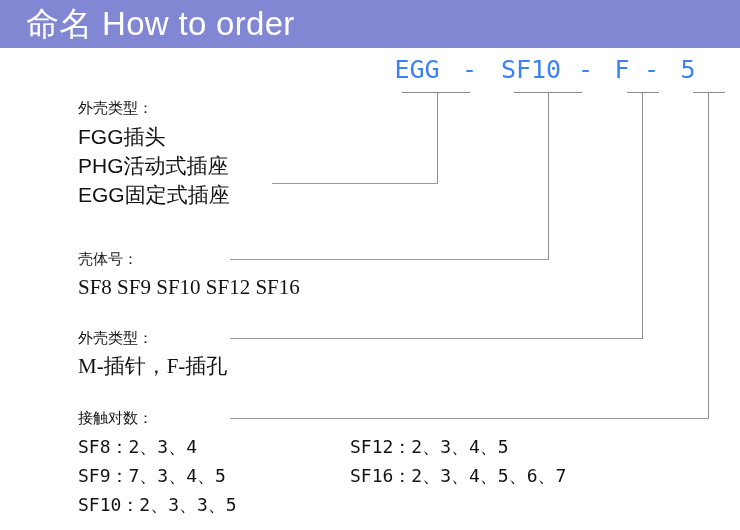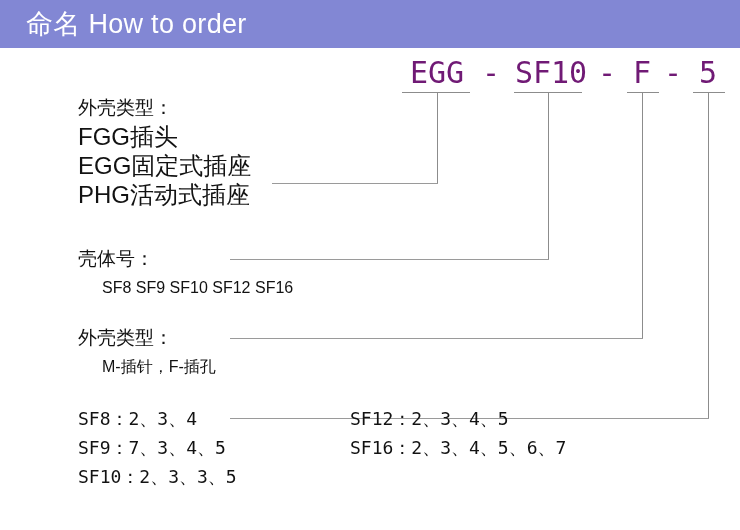--- a/index.html
+++ b/index.html
@@ -26,37 +26,37 @@
     width: 740px;
     height: 48px;
     background: #8287d4;
   }
   #header-title {
     position: absolute;
     left: 26px;
     top: 50%;
     transform: translateY(-50%);
     color: #ffffff;
-    font-size: 27px;
+    font-size: 33px;
     font-weight: 400;
     letter-spacing: 0.3px;
     white-space: nowrap;
     font-family: "Liberation Sans", "DejaVu Sans", sans-serif;
   }
 
   
   #code-line {
     position: absolute;
-    left: 400px;
+    left: 380px;
     top: 55px;
     width: 340px;
     height: 30px;
     font-family: "DejaVu Sans Mono", "Liberation Mono", monospace;
-    font-size: 30px;
-    color: #701a75;
+    font-size: 25px;
+    color: #3b82f6;
     letter-spacing: 0px;
     white-space: nowrap;
   }
   .code-seg {
     position: absolute;
     top: 0;
     text-align: center;
     font-family: "DejaVu Sans Mono", "Liberation Mono", monospace;
   }
   .code-dash {
@@ -84,37 +84,36 @@
 
   
   .blk {
     position: absolute;
     left: 78px;
     color: #141414;
     white-space: nowrap;
   }
   .blk-title {
     font-family: "Liberation Sans", "DejaVu Sans", sans-serif;
-    font-size: 19px;
+    font-size: 15px;
     font-weight: 400;
     line-height: 28px;
     color: #121212;
   }
   .blk-line {
     font-family: "Liberation Sans", "DejaVu Sans", sans-serif;
-    font-size: 24px;
+    font-size: 21px;
     font-weight: 400;
     line-height: 29px;
     color: #121212;
   }
   .blk-line.mono-ish {
-    font-family: Liberation Sans, sans-serif;
-    font-size: 16px;
+    font-family: Liberation Serif, serif;
+    font-size: 21px;
     letter-spacing: 0px;
-    margin-left: 24px;
   }
   .col-b {
     position: absolute;
     left: 272px;
     top: 0;
   }
   .pairs-line {
     font-family: "DejaVu Sans Mono", "Liberation Mono", monospace;
     font-size: 18px;
     line-height: 29px;
@@ -154,35 +153,36 @@
   <div class="tick-stem" style="left:708px; top:92px; height:327px;"></div>
 
   <div class="leader-h" style="left:272px; top:183px; width:166px;"></div>
   <div class="leader-h" style="left:230px; top:259px; width:319px;"></div>
   <div class="leader-h" style="left:230px; top:338px; width:413px;"></div>
   <div class="leader-h" style="left:230px; top:418px; width:479px;"></div>
 
   <div class="blk" style="top:94px;">
     <div class="blk-title">外壳类型：</div>
     <div class="blk-line">FGG插头</div>
+    <div class="blk-line">PHG活动式插座</div>
     <div class="blk-line">EGG固定式插座</div>
-    <div class="blk-line">PHG活动式插座</div>
   </div>
 
   <div class="blk" style="top:245px;">
     <div class="blk-title">壳体号：</div>
     <div class="blk-line mono-ish">SF8 SF9 SF10 SF12 SF16</div>
   </div>
 
   <div class="blk" style="top:324px;">
     <div class="blk-title">外壳类型：</div>
     <div class="blk-line mono-ish">M-插针，F-插孔</div>
   </div>
 
   <div class="blk" style="top:404px;">
+    <div class="blk-title">接触对数：</div>
     <div style="position:relative; height:90px;">
       <div style="position:absolute; left:0; top:0;">
         <div class="pairs-line">SF8：2、3、4</div>
         <div class="pairs-line">SF9：7、3、4、5</div>
         <div class="pairs-line">SF10：2、3、3、5</div>
       </div>
       <div class="col-b">
         <div class="pairs-line">SF12：2、3、4、5</div>
         <div class="pairs-line">SF16：2、3、4、5、6、7</div>
       </div>

